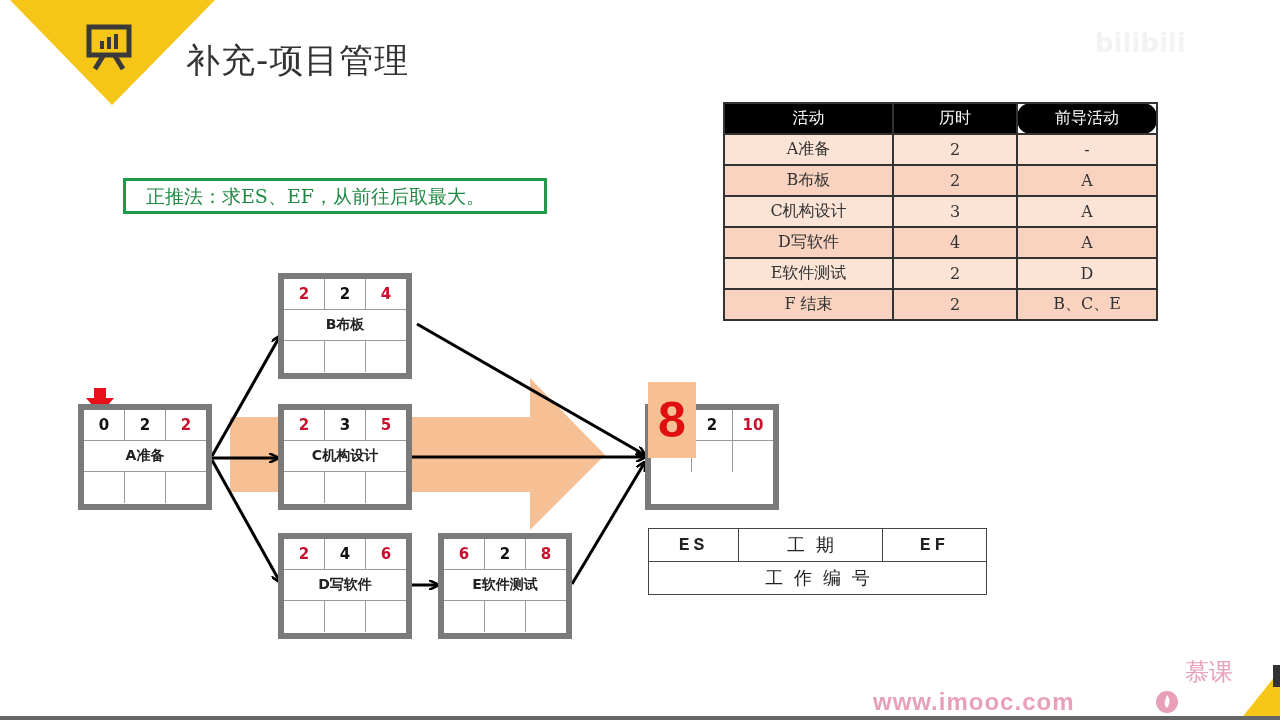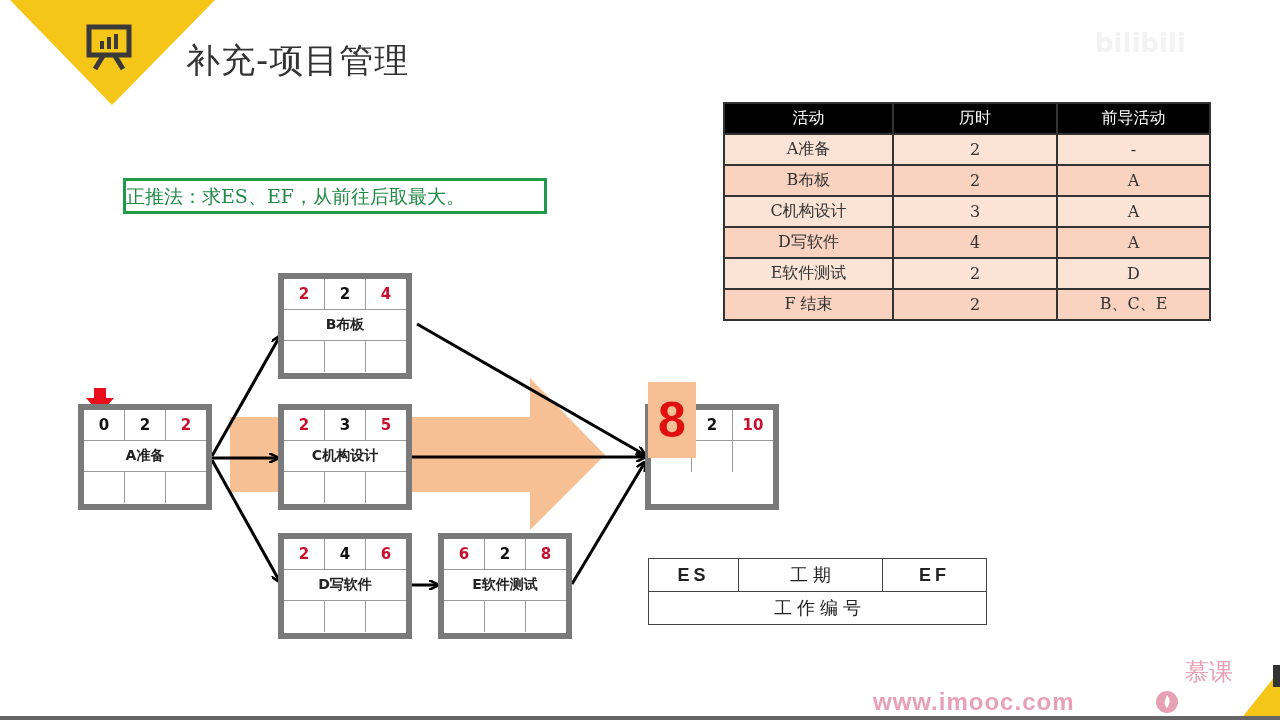--- a/index.html
+++ b/index.html
@@ -10,35 +10,35 @@
   .title { position: absolute; left: 186px; top: 38px; font-size: 34px; color: #333; letter-spacing: 1px; font-family: "DejaVu Sans", sans-serif; }
 
   .watermark { position: absolute; left: 1095px; top: 28px; font-size: 26px; color: #f3f3f3; font-weight: bold; font-family: "DejaVu Sans", sans-serif; }
 
   
   .act-table { position: absolute; left: 723px; top: 102px; border-collapse: collapse; font-family: "DejaVu Serif", serif; font-size: 16px; }
   .act-table td, .act-table th { border: 2px solid #333; text-align: center; height: 31px; color: #333; font-weight: normal; }
   .act-table th { background: #000000; color: #fff; }
   .act-table td { background: #fbe3d6; }
   .act-table tr:nth-child(odd) td { background: #f9d2c0; }
-  .act-table .c1 { width: 169px; } .act-table .c2 { width: 164px; } .act-table .c3 { width: 153px; }
-
-  .note { position: absolute; left: 123px; top: 178px; width: 424px; height: 36px; border: 3px solid #1e9b4a; font-family: "DejaVu Serif", serif; font-size: 19px; color: #1e8a44; padding-left: 0; line-height: 30px; }
+  .act-table .c1 { width: 169px; } .act-table .c2 { width: 124px; } .act-table .c3 { width: 140px; border-radius: 14px; }
+
+  .note { position: absolute; left: 123px; top: 178px; width: 424px; height: 36px; border: 3px solid #1e9b4a; font-family: "DejaVu Serif", serif; font-size: 19px; color: #1e8a44; padding-left: 20px; line-height: 30px; }
 
   
   .node { position: absolute; width: 134px; height: 106px; border: 6px solid #7a7a7a; background: #fff; }
   .node .row { display: flex; height: 33%; border-bottom: 1px solid #9a9a9a; }
   .node .row:last-child { border-bottom: none; }
   .node .cell { flex: 1; border-right: 1px solid #9a9a9a; display: flex; align-items: center; justify-content: center; font-weight: bold; font-size: 15px; font-family: "DejaVu Sans", sans-serif; }
   .node .cell:last-child { border-right: none; }
   .node .name { flex: 1; display: flex; align-items: center; justify-content: center; font-weight: bold; font-size: 14px; }
   .red { color: #c8102e; }
   .blk { color: #111; }
 
-  .legend { position: absolute; left: 648px; top: 558px; border-collapse: collapse; font-family: Liberation Sans, sans-serif; }
+  .legend { position: absolute; left: 648px; top: 528px; border-collapse: collapse; font-family: Liberation Mono, monospace; }
   .legend td { border: 1px solid #444; height: 33px; text-align: center; font-size: 18px; color: #222; }
   .legend .b { font-weight: bold; letter-spacing: 4px; }
 
   .big8 { position: absolute; left: 648px; top: 382px; width: 48px; height: 76px; background: #f6bf94; color: #e01010; font-size: 50px; font-weight: bold; display: flex; align-items: center; justify-content: center; font-family: "Liberation Sans", sans-serif; }
 
   .footer-url { position: absolute; left: 873px; top: 688px; font-size: 24px; font-weight: bold; color: #e8a0b6; font-family: "Liberation Sans", sans-serif; letter-spacing: 1px; }
   .footer-brand { position: absolute; left: 1185px; top: 656px; font-size: 24px; color: #e8a0b6; }
   .page-num { position: absolute; left: 1308px; top: 690px; font-size: 10px; color: #555; }
   .bottom-line { position: absolute; left: 0; top: 716px; width: 1280px; height: 4px; background: #666; }
 </style>

